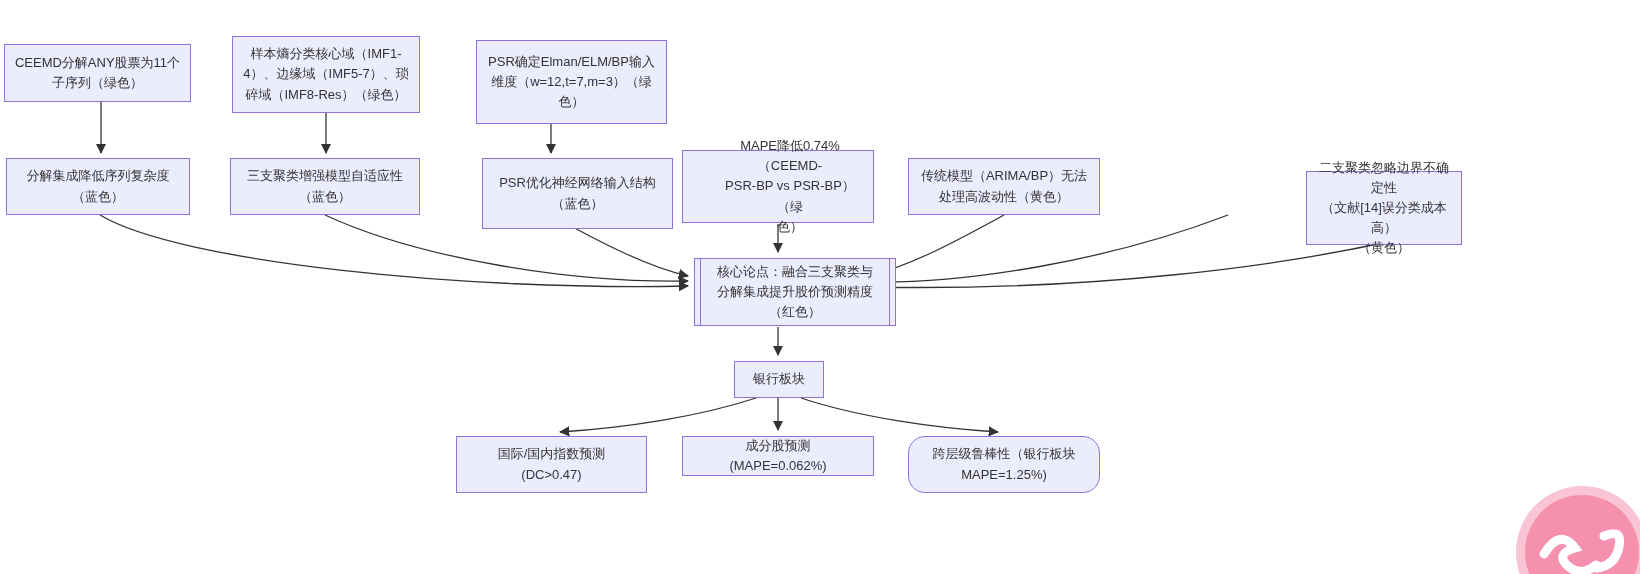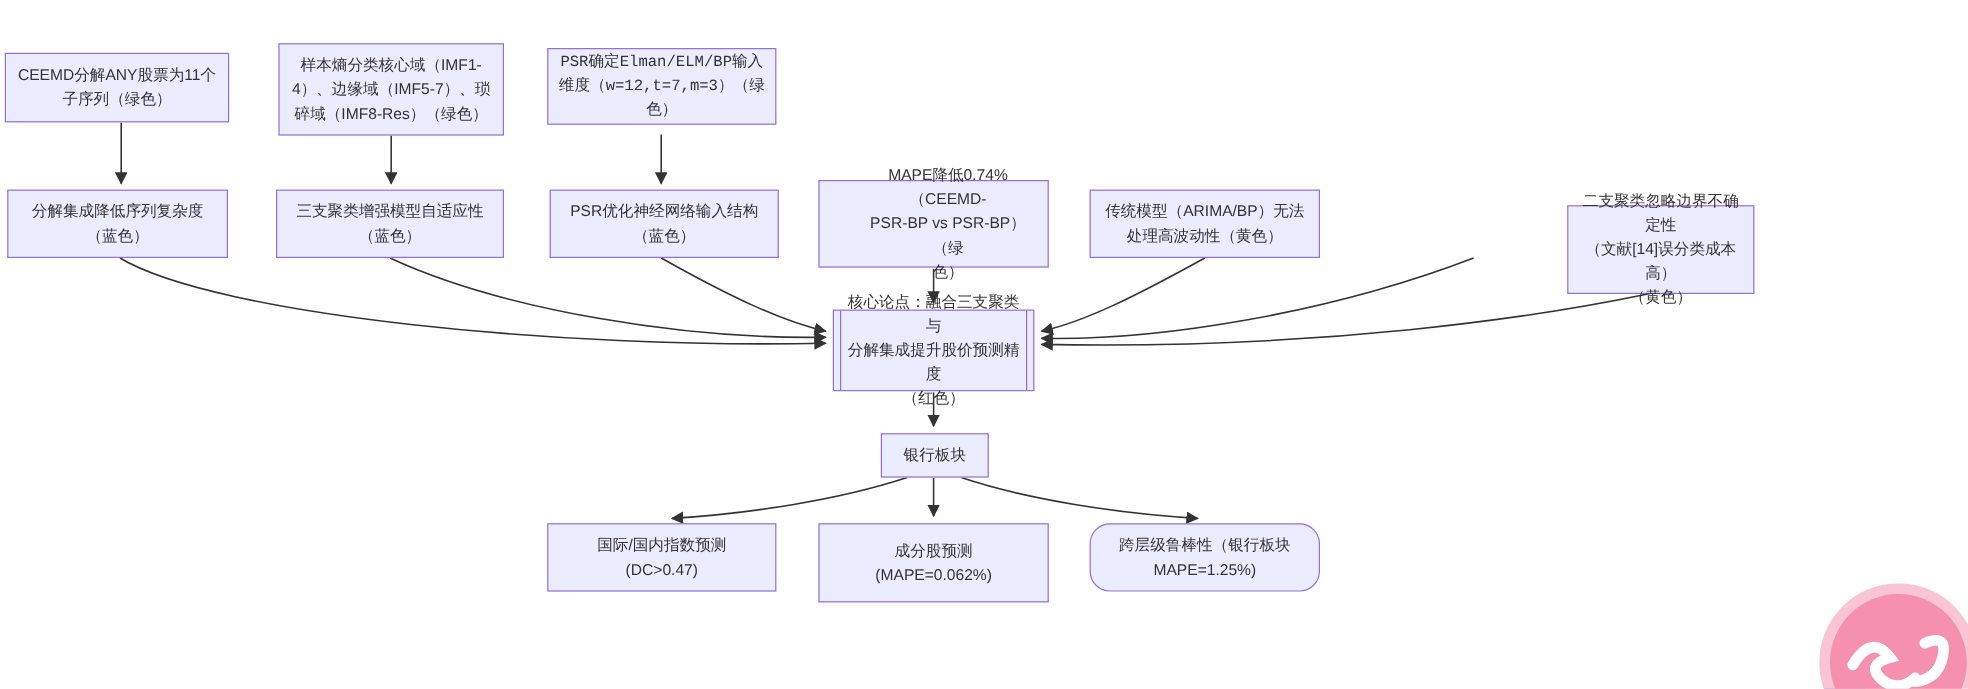--- a/index.html
+++ b/index.html
@@ -84,55 +84,55 @@
     </g>
   </svg>
 
   <div class="node" style="left:4px;   top:44px;  width:187px; height:58px;">CEEMD分解ANY股票为11个
 子序列（绿色）</div>
 
   <div class="node" style="left:232px; top:36px;  width:188px; height:77px;">样本熵分类核心域（IMF1-
 4）、边缘域（IMF5-7）、琐
 碎域（IMF8-Res）（绿色）</div>
 
-  <div class="node" style="left:456px; top:40px;  width:191px; height:64px;font-family:Liberation Mono, monospace;">PSR确定Elman/ELM/BP输入
+  <div class="node" style="left:476px; top:40px;  width:191px; height:84px;">PSR确定Elman/ELM/BP输入
 维度（w=12,t=7,m=3）（绿
 色）</div>
 
   <div class="node" style="left:6px;   top:158px; width:184px; height:57px;">分解集成降低序列复杂度
 （蓝色）</div>
 
   <div class="node" style="left:230px; top:158px; width:190px; height:57px;">三支聚类增强模型自适应性
 （蓝色）</div>
 
-  <div class="node" style="left:458px; top:158px; width:191px; height:57px;">PSR优化神经网络输入结构
+  <div class="node" style="left:482px; top:158px; width:191px; height:71px;">PSR优化神经网络输入结构
 （蓝色）</div>
 
   <div class="node" style="left:682px; top:150px; width:192px; height:73px;padding-left:32px;">MAPE降低0.74%（CEEMD-
 PSR-BP vs PSR-BP）（绿
 色）</div>
 
   <div class="node" style="left:908px; top:158px; width:192px; height:57px;">传统模型（ARIMA/BP）无法
 处理高波动性（黄色）</div>
 
 
   <div class="node" style="left:1306px; top:150px; width:156px; height:74px;margin-top:21px;">二支聚类忽略边界不确定性
 （文献[14]误分类成本高）
 （黄色）</div>
 
-  <div class="node node-sub" style="left:694px; top:258px; width:168px; height:68px;">核心论点：融合三支聚类与
+  <div class="node node-sub" style="left:694px; top:258px; width:202px; height:68px;">核心论点：融合三支聚类与
 分解集成提升股价预测精度
 （红色）</div>
 
   <div class="node" style="left:734px; top:361px; width:90px; height:37px;">银行板块</div>
 
   <div class="node" style="left:456px; top:436px; width:191px; height:57px;">国际/国内指数预测
 (DC&gt;0.47)</div>
 
-  <div class="node" style="left:682px; top:436px; width:192px; height:66px;">成分股预测
+  <div class="node" style="left:682px; top:436px; width:192px; height:40px;">成分股预测
 (MAPE=0.062%)</div>
 
   <div class="node" style="left:908px; top:436px; width:192px; height:57px;border-radius:17px;">跨层级鲁棒性（银行板块
 MAPE=1.25%)</div>
 
   <div class="watermark-accent"></div>
 
   <div class="watermark">
     <svg width="132" height="132" viewBox="0 0 132 132">
       <circle cx="66" cy="66" r="66" fill="#F9C5D5"></circle>

